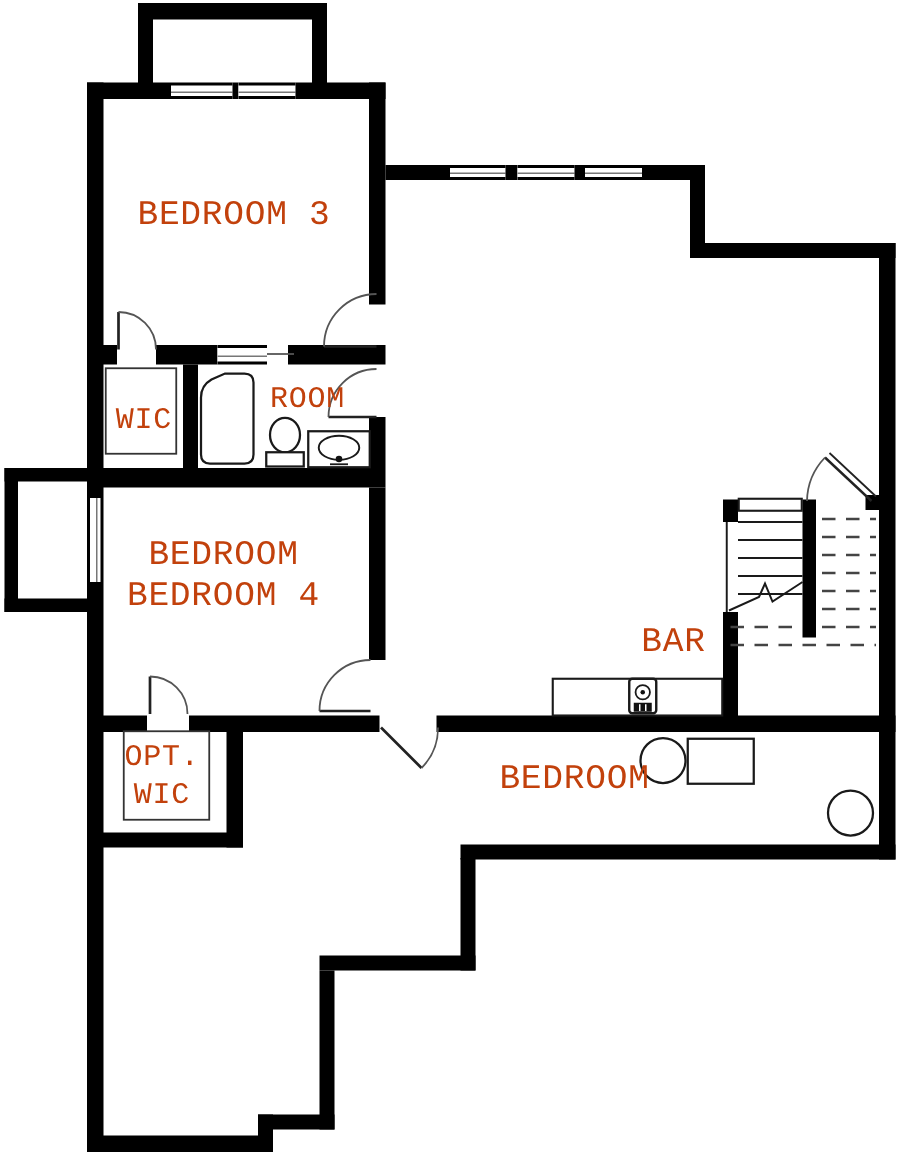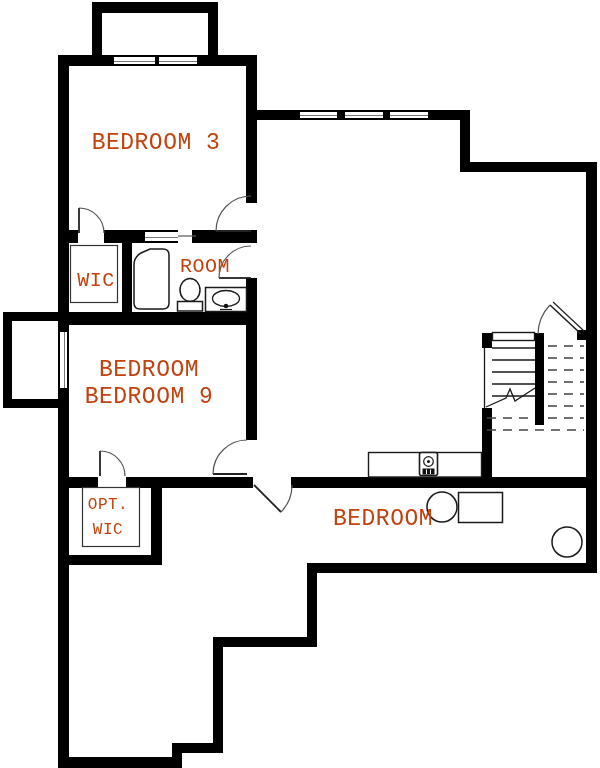--- a/index.html
+++ b/index.html
@@ -8,21 +8,21 @@
     font-family:Liberation Mono, monospace;color:#c2410c;
   }
   .w{position:absolute;background:#000000;}
   .win-h{position:absolute;background:#ffffff;border-top:2px solid #000;border-bottom:2px solid #000;box-sizing:border-box;}
   .win-h .pane{position:absolute;left:0;right:0;top:50%;height:1px;background:#777;}
   .win-v{position:absolute;background:#ffffff;border-left:2px solid #000;border-right:2px solid #000;box-sizing:border-box;}
   .win-v .pane{position:absolute;top:0;bottom:0;left:50%;width:1px;background:#777;}
   .lbl{position:absolute;text-align:center;letter-spacing:0.5px;white-space:nowrap;}
   .lbl-lg{font-size:23px;line-height:25px;}
   .lbl-md{font-size:20px;line-height:24px;}
-  .lbl-sm{font-size:16px;line-height:25px;}
+  .lbl-sm{font-size:20px;line-height:25px;}
   svg{position:absolute;left:0;top:0;}
 </style>
 </head>
 <body>
 
 <div id="plan">
 
   <div class="w" style="left:92px;top:2px;width:126px;height:11px"></div>
   <div class="w" style="left:92px;top:2px;width:10px;height:56px"></div>
   <div class="w" style="left:208px;top:2px;width:10px;height:56px"></div>
@@ -197,24 +197,25 @@
 
   <div class="lbl lbl-lg" style="left:66px;top:131px;width:180px">BEDROOM 3</div>
 
 
   <div class="lbl lbl-md" style="left:58px;top:269px;width:76px">WIC</div>
 
   <div class="lbl lbl-md" style="left:165px;top:255px;width:80px">ROOM</div>
 
   <div class="lbl lbl-lg" style="left:60px;top:357px;width:178px;line-height:27px">
     <div>BEDROOM</div>
-    <div>BEDROOM 9</div>
+    <div>BEDROOM 4</div>
   </div>
 
   <div class="lbl lbl-sm" style="left:66px;top:493px;width:84px">
     <div>OPT.</div>
     <div>WIC</div>
   </div>
 
+  <div class="lbl lbl-lg" style="left:409px;top:416px;width:80px">BAR</div>
 
   <div class="lbl lbl-lg" style="left:313px;top:507px;width:140px">BEDROOM</div>
 
 </div>
 
 </body></html>

